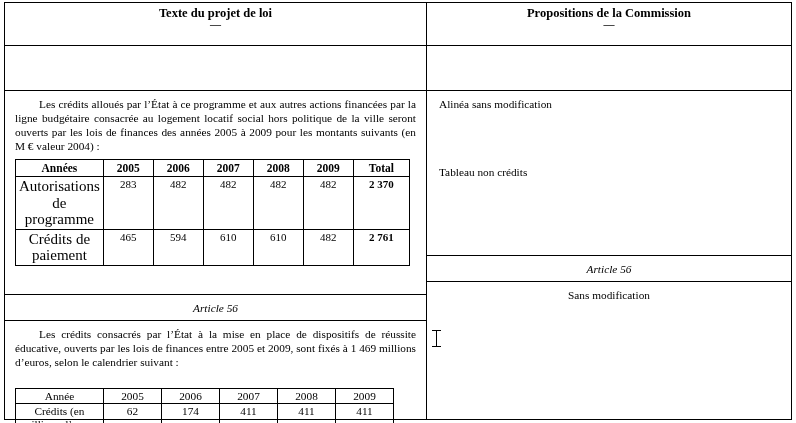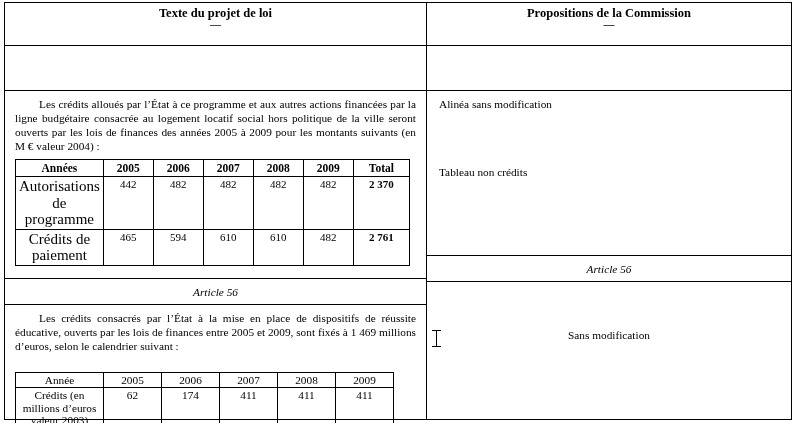--- a/index.html
+++ b/index.html
@@ -83,26 +83,26 @@
     font-size: 11.3px;
     font-style: italic;
     padding: 7px 0 6px 0;
   }
   .right-center {
     text-align: center;
     font-size: 11.3px;
     font-style: italic;
     padding: 7px 0 6px 0;
   }
-  .right-center.plain { font-style: normal; margin-top: 40px; }
+  .right-center.plain { font-style: normal; }
 
   
   table.bt {
     border-collapse: collapse;
-    margin: 2px 6px 4px 10px;
+    margin: 2px 6px 20px 10px;
     font-size: 11px;
     table-layout: fixed;
   }
   table.bt td, table.bt th {
     border: 1px solid #000;
     padding: 1px 3px;
     text-align: center;
     vertical-align: top;
     font-weight: normal;
   }
@@ -200,21 +200,21 @@
             <th>2006</th>
             <th>2007</th>
             <th>2008</th>
             <th>2009</th>
             <th>Total</th>
           </tr>
         </thead>
         <tbody>
           <tr>
             <td class="rowlab">Autorisations de programme</td>
-            <td>442</td>
+            <td>283</td>
             <td>482</td>
             <td>482</td>
             <td>482</td>
             <td>482</td>
             <td class="total">2 370</td>
           </tr>
           <tr>
             <td class="rowlab">Crédits de paiement</td>
             <td>465</td>
             <td>594</td>

